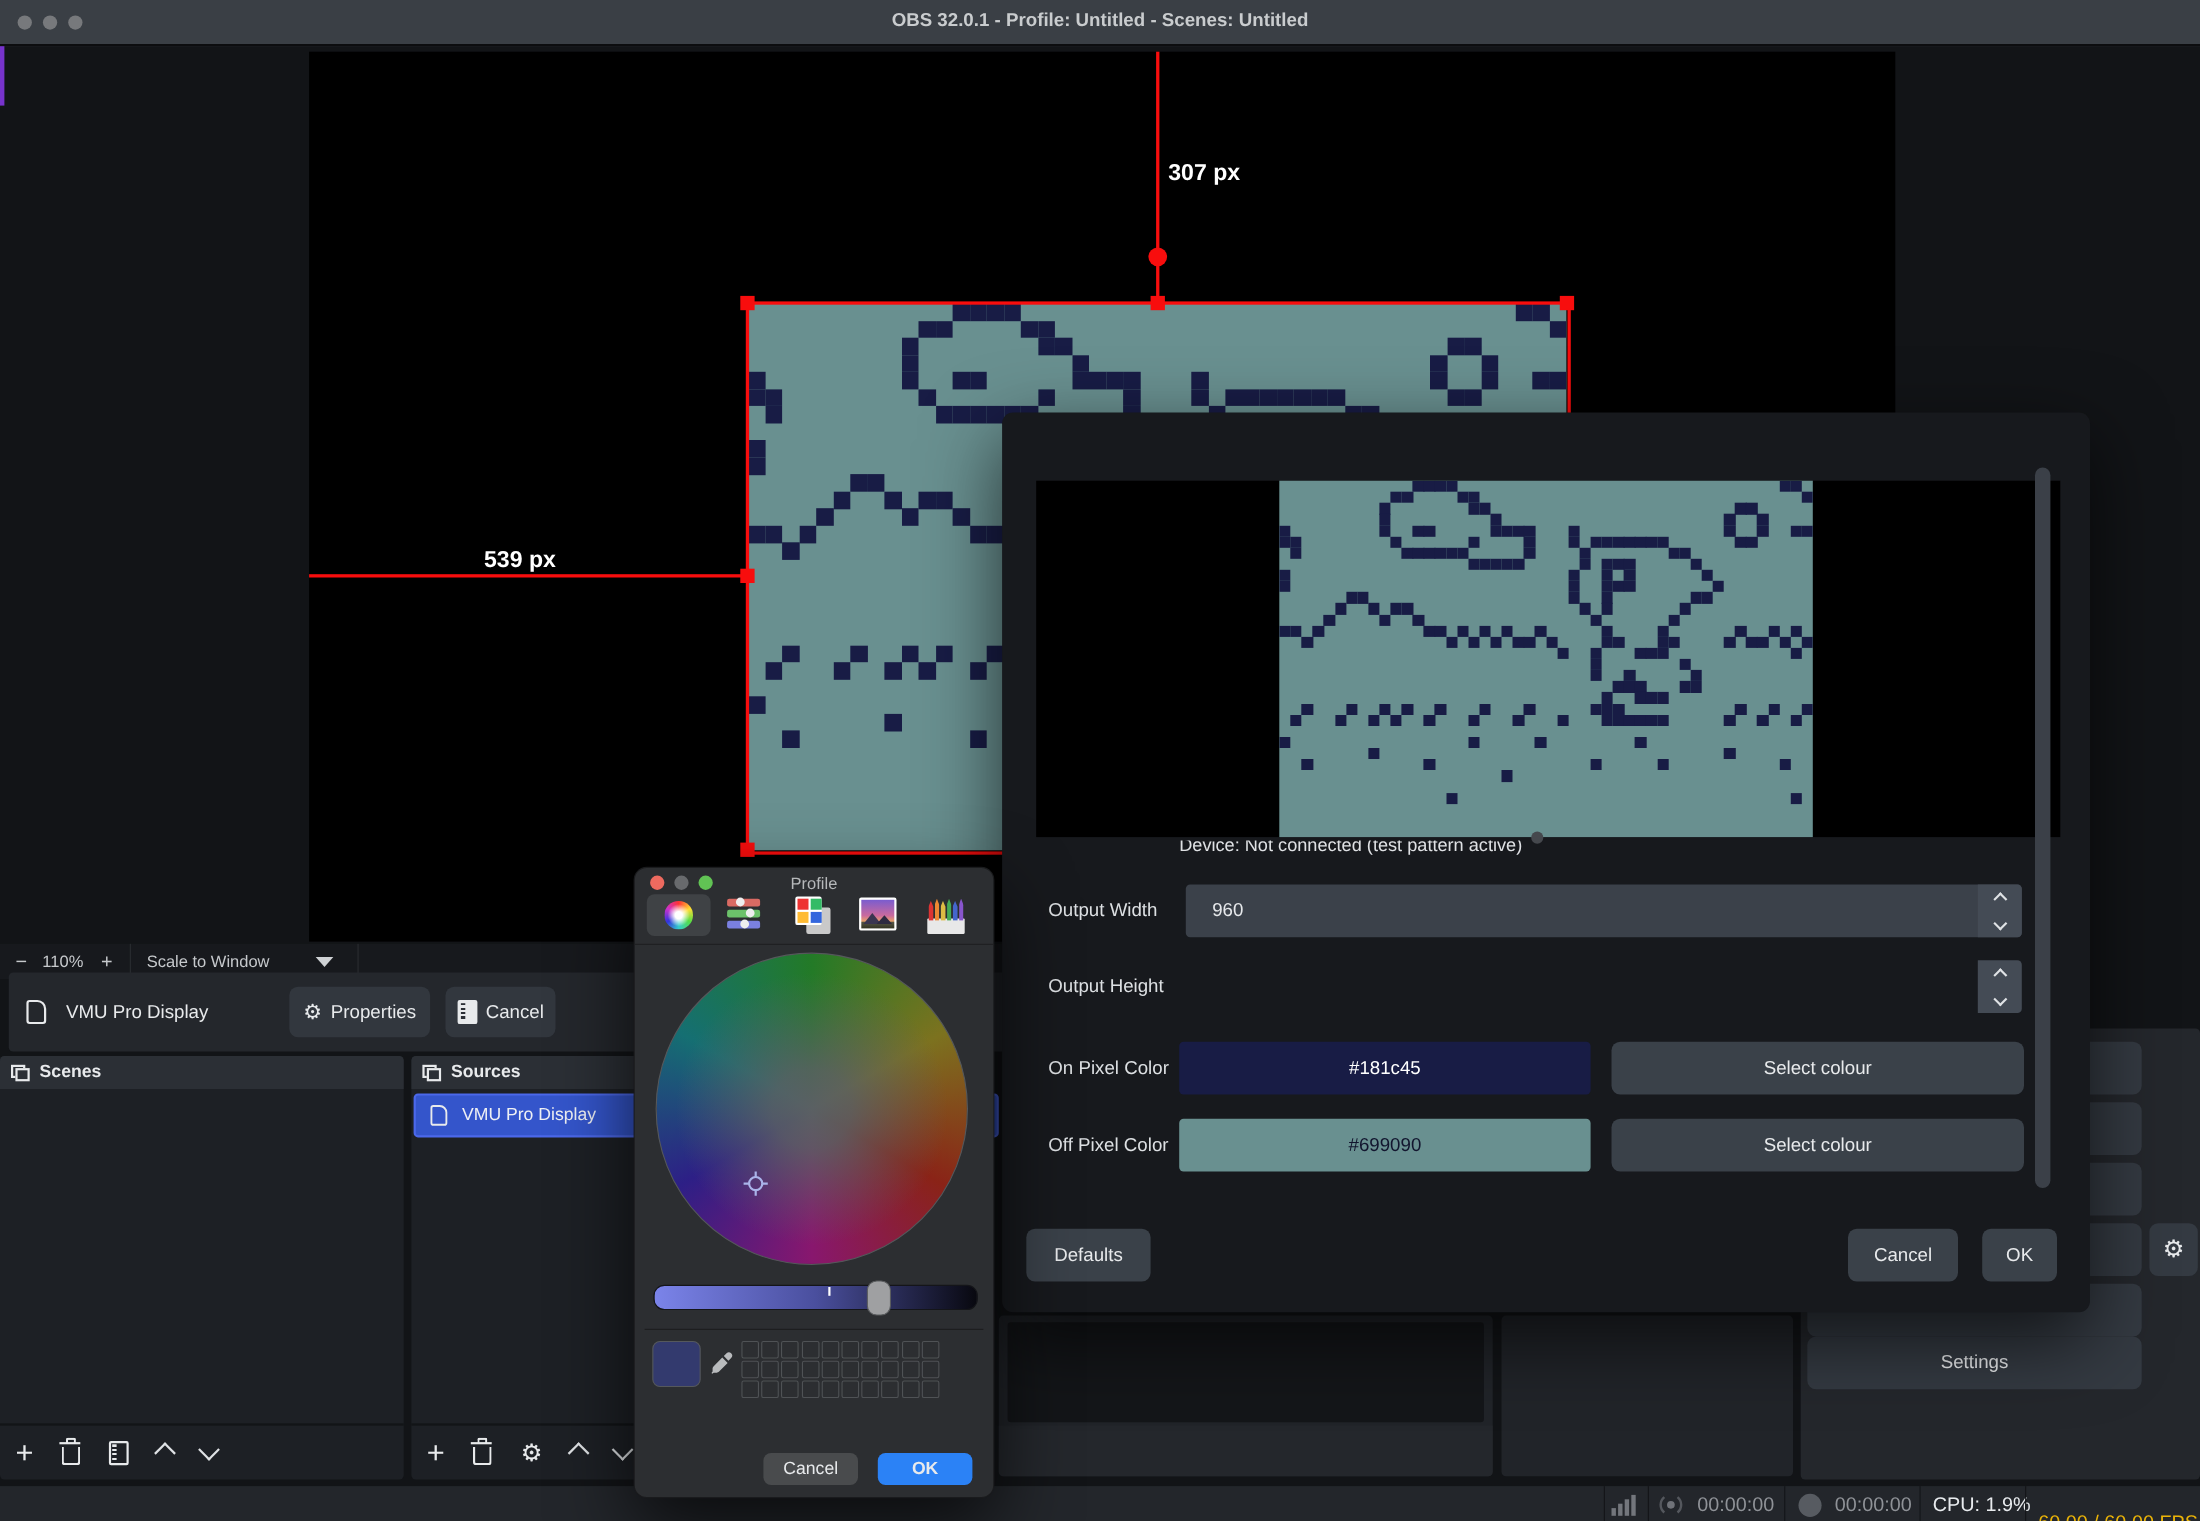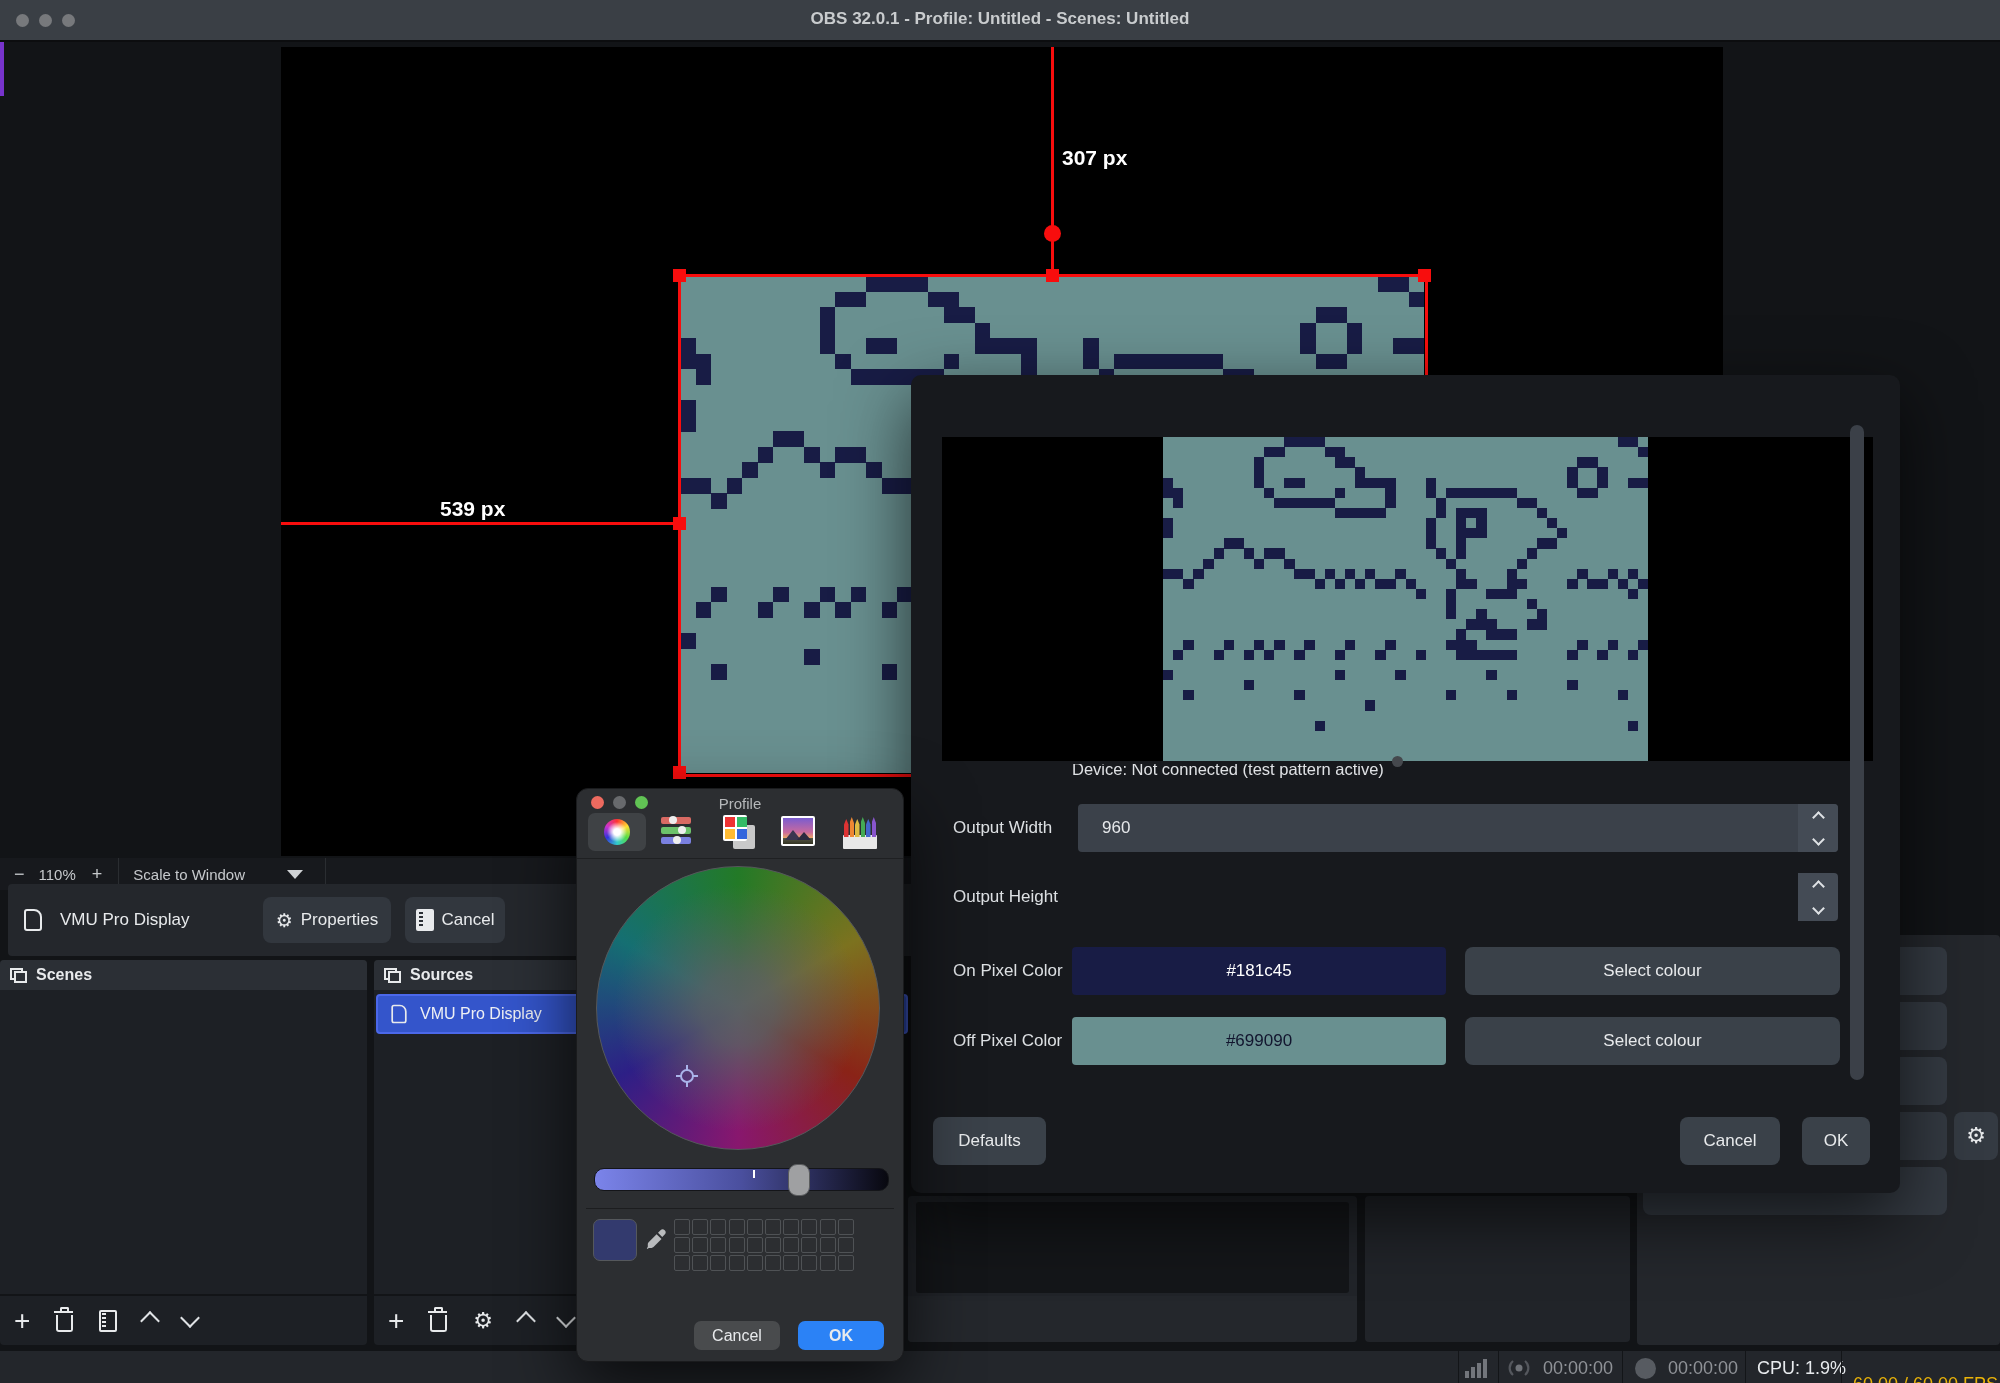--- a/index.html
+++ b/index.html
@@ -337,20 +337,23 @@
 
   <div class="abs" style="left:1637px;top:935px;width:363px;height:410px;background:#24272c;border-radius:4px;">
     <div class="btn" style="position:absolute;left:6px;top:12px;width:304px;height:48px;background:#343a42;"></div>
     <div class="btn" style="position:absolute;left:6px;top:67px;width:304px;height:48px;background:#343a42;"></div>
     <div class="btn" style="position:absolute;left:6px;top:122px;width:304px;height:48px;background:#343a42;"></div>
     <div class="btn" style="position:absolute;left:317px;top:177px;width:44px;height:48px;background:#343a42;">
       <span style="font-size:22px;">⚙</span>
     </div>
     <div class="btn" style="position:absolute;left:6px;top:177px;width:304px;height:48px;background:#343a42;"></div>
     <div class="btn" style="position:absolute;left:6px;top:232px;width:304px;height:48px;background:#343a42;"></div>
+    <div class="btn" style="position:absolute;left:6px;top:280px;width:304px;height:48px;background:#343a42;">
+      <span>Settings</span>
+    </div>
   </div>
 
   <div class="abs row" style="left:0;top:1349px;width:2000px;height:34px;background:#23262b;border-top:2px solid #121417;">
     <div class="vline abs" style="left:1458px;top:0;height:34px;"></div>
     <div class="abs row" style="left:1465px;top:8px;gap:2px;align-items:flex-end;height:19px;">
       <span style="width:4px;height:7px;background:#73767c;display:inline-block;"></span>
       <span style="width:4px;height:11px;background:#73767c;display:inline-block;"></span>
       <span style="width:4px;height:15px;background:#73767c;display:inline-block;"></span>
       <span style="width:4px;height:19px;background:#73767c;display:inline-block;"></span>
     </div>

